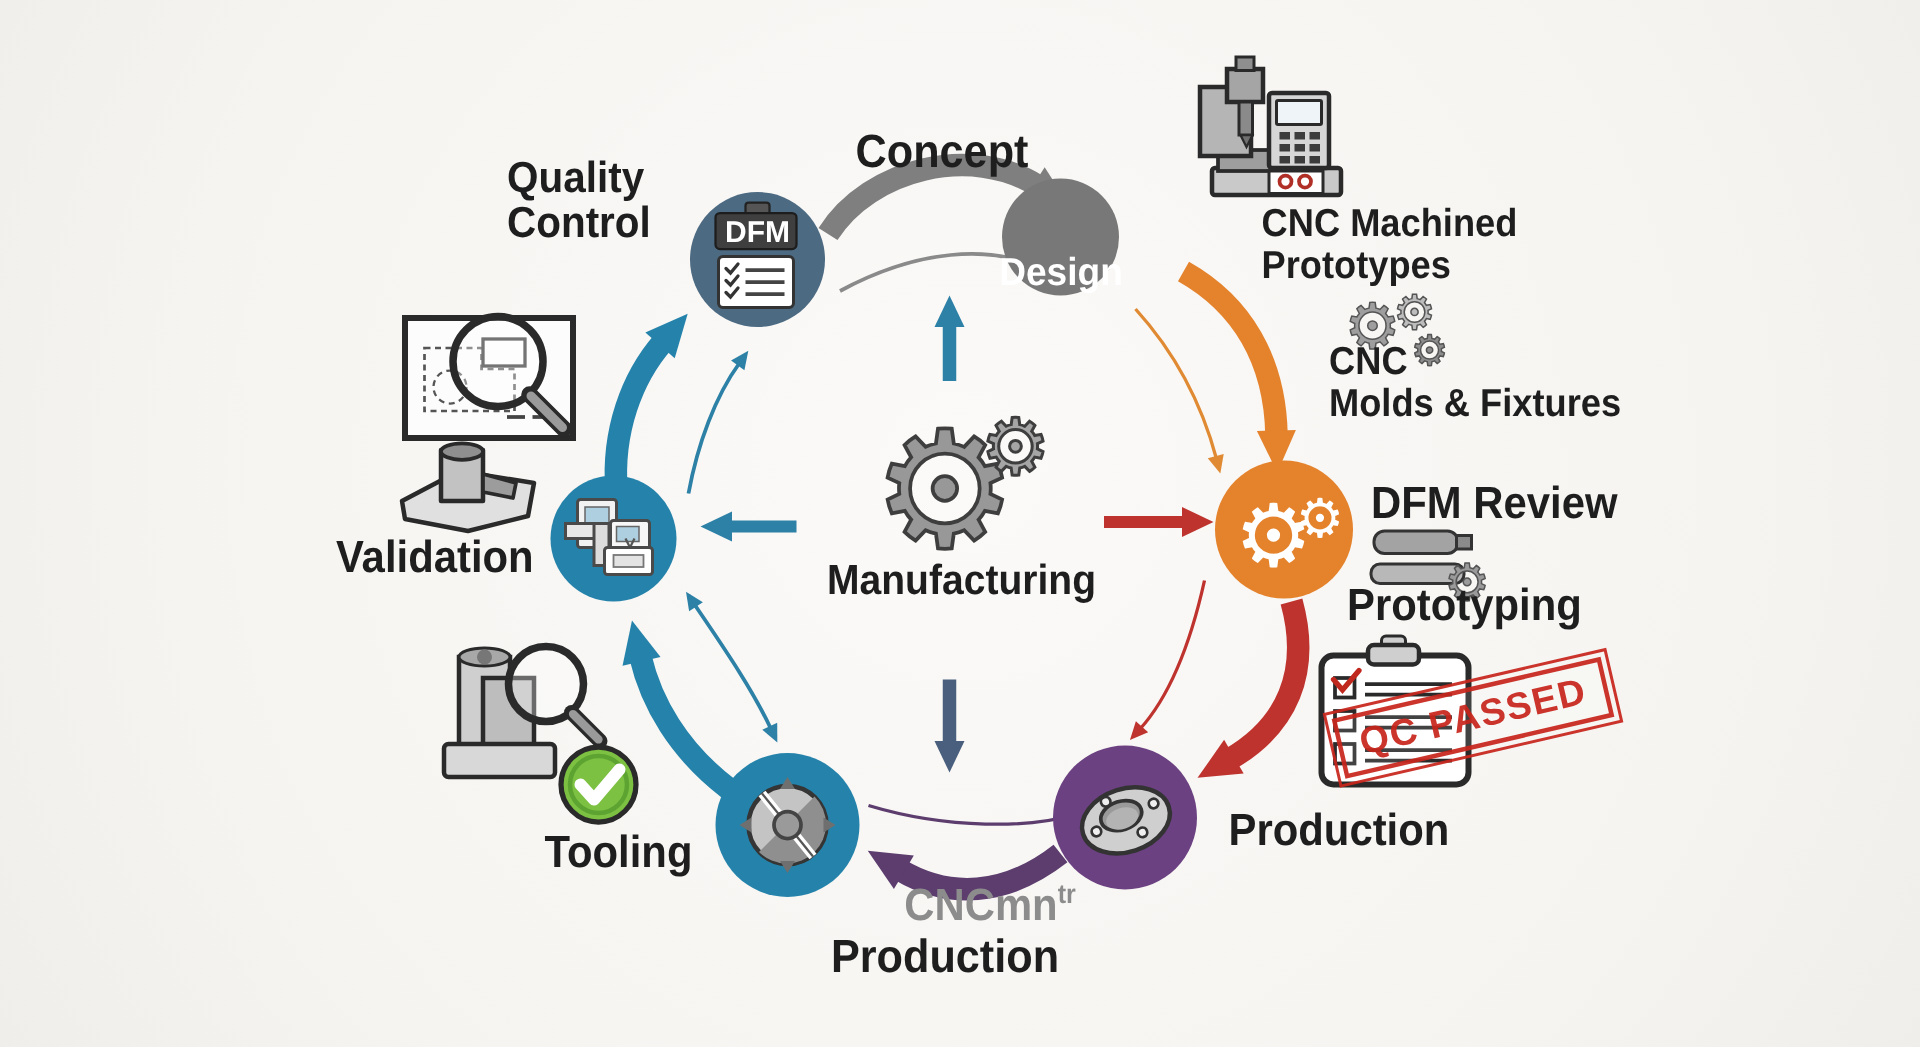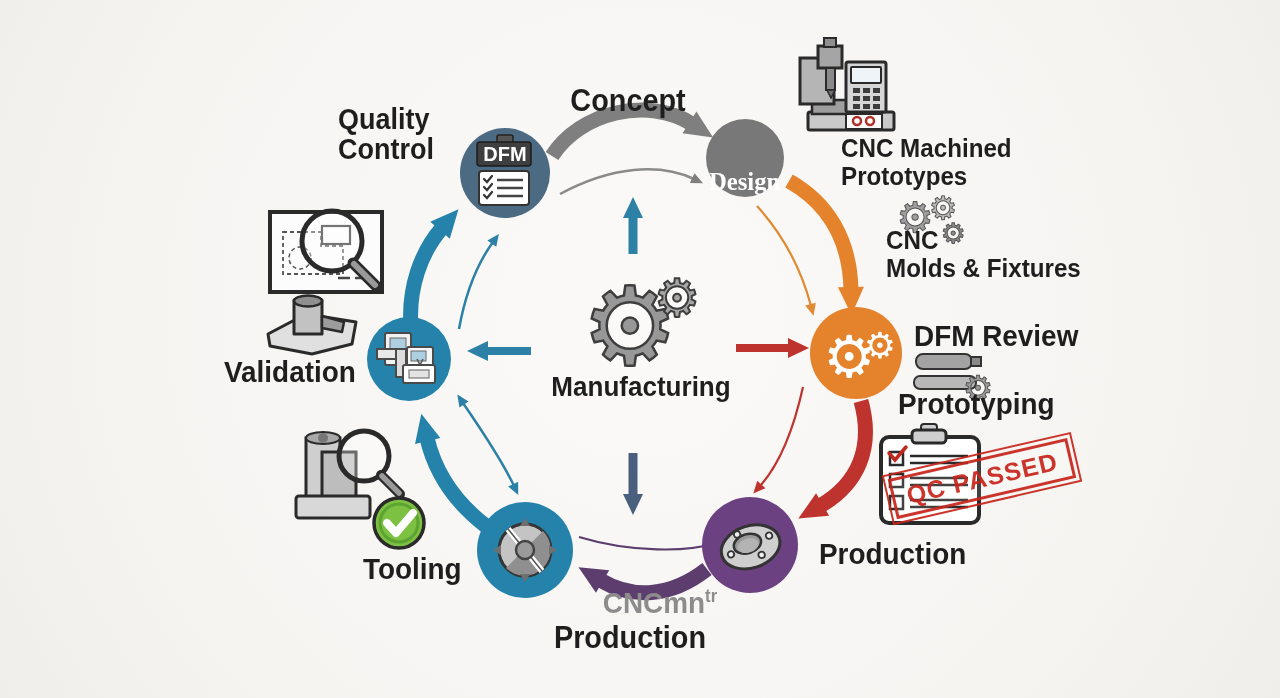--- a/index.html
+++ b/index.html
@@ -201,21 +201,21 @@
           <line x1="-8" y1="23" x2="18" y2="23"></line>
       </g>
       <g stroke="#333" stroke-width="2.2" fill="none" stroke-linecap="round">
         <path d="M -21 6 l 3 3 l 5 -6"></path>
           <path d="M -21 14 l 3 3 l 5 -6"></path>
           <path d="M -21 22 l 3 3 l 5 -6"></path>
       </g>
     </svg>
   </div>
 
-  <div class="node" style="left:706px;top:119px;width:78px;height:78px;background:#787878;font-family:Liberation Serif, serif;">
+  <div class="node" style="left:668px;top:119px;width:78px;height:78px;background:#787878;">
     <div class="design-text">Design</div>
   </div>
 
   <div class="node" style="left:810px;top:307px;width:92px;height:92px;background:#e5832d;">
     <svg width="92" height="92" viewBox="-46 -46 92 92" font-family="'DejaVu Sans', sans-serif" text-anchor="middle">
       <text x="-7" y="24" font-size="58" fill="#ffffff">⚙</text>
       <text x="24" y="5" font-size="36" fill="#ffffff">⚙</text>
     </svg>
   </div>
 

